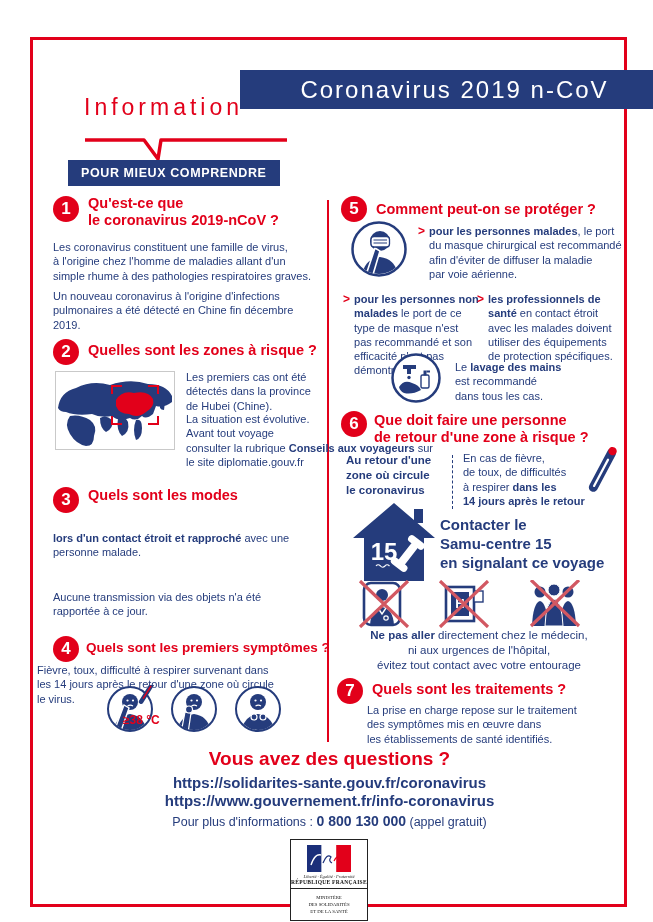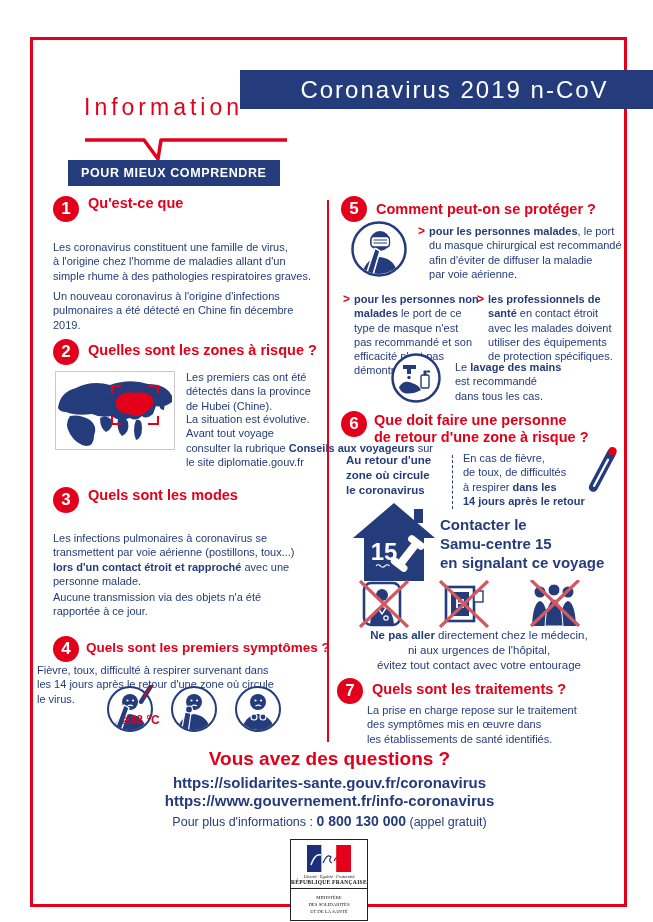--- a/index.html
+++ b/index.html
@@ -82,20 +82,21 @@
   <div class="abs info">Information</div>
   <svg class="abs info-tail" width="205" height="24">
     <path d="M1 2 H60 L74 21 L77 2 H203" stroke="#e2001a" stroke-width="3.5" fill="none" stroke-linejoin="round"></path>
   </svg>
   <div class="abs tagline">POUR MIEUX COMPRENDRE</div>
   <div class="abs vdivider"></div>
 
   <div class="abs num n1">1</div>
   <div class="abs shead h1">
     <div>Qu'est-ce que</div>
+    <div>le coronavirus 2019-nCoV ?</div>
   </div>
   <div class="abs body p1a">Les coronavirus constituent une famille de virus,
 à l'origine chez l'homme de maladies allant d'un
 simple rhume à des pathologies respiratoires graves.</div>
   <div class="abs body p1b">Un nouveau coronavirus à l'origine d'infections
 pulmonaires a été détecté en Chine fin décembre
 2019.</div>
 
   <div class="abs num n2">2</div>
   <div class="abs shead h2">Quelles sont les zones à risque ?</div>
@@ -121,23 +122,21 @@
 de Hubei (Chine).</div>
   <div class="abs body p2b"><span>La situation est évolutive.
 Avant tout voyage
 consulter la rubrique </span><b>Conseils aux voyageurs</b><span> sur
 le site diplomatie.gouv.fr</span></div>
 
   <div class="abs num n3">3</div>
   <div class="abs shead h3">
     <div>Quels sont les modes</div>
   </div>
-  <div class="abs body p3a"><span>Les infections pulmonaires à coronavirus se
-transmettent par voie aérienne (postillons, toux...)
-</span><b>lors d'un contact étroit et rapproché</b><span> avec une
+  <div class="abs body p3a"><b>lors d'un contact étroit et rapproché</b><span> avec une
 personne malade.</span></div>
   <div class="abs body p3b">Aucune transmission via des objets n'a été
 rapportée à ce jour.</div>
 
   <div class="abs num n4">4</div>
   <div class="abs shead h4">Quels sont les premiers symptômes ?</div>
   <div class="abs body p4">Fièvre, toux, difficulté à respirer survenant dans
 les 14 jours après le retour d'une zone où circule
 le virus.</div>
 

